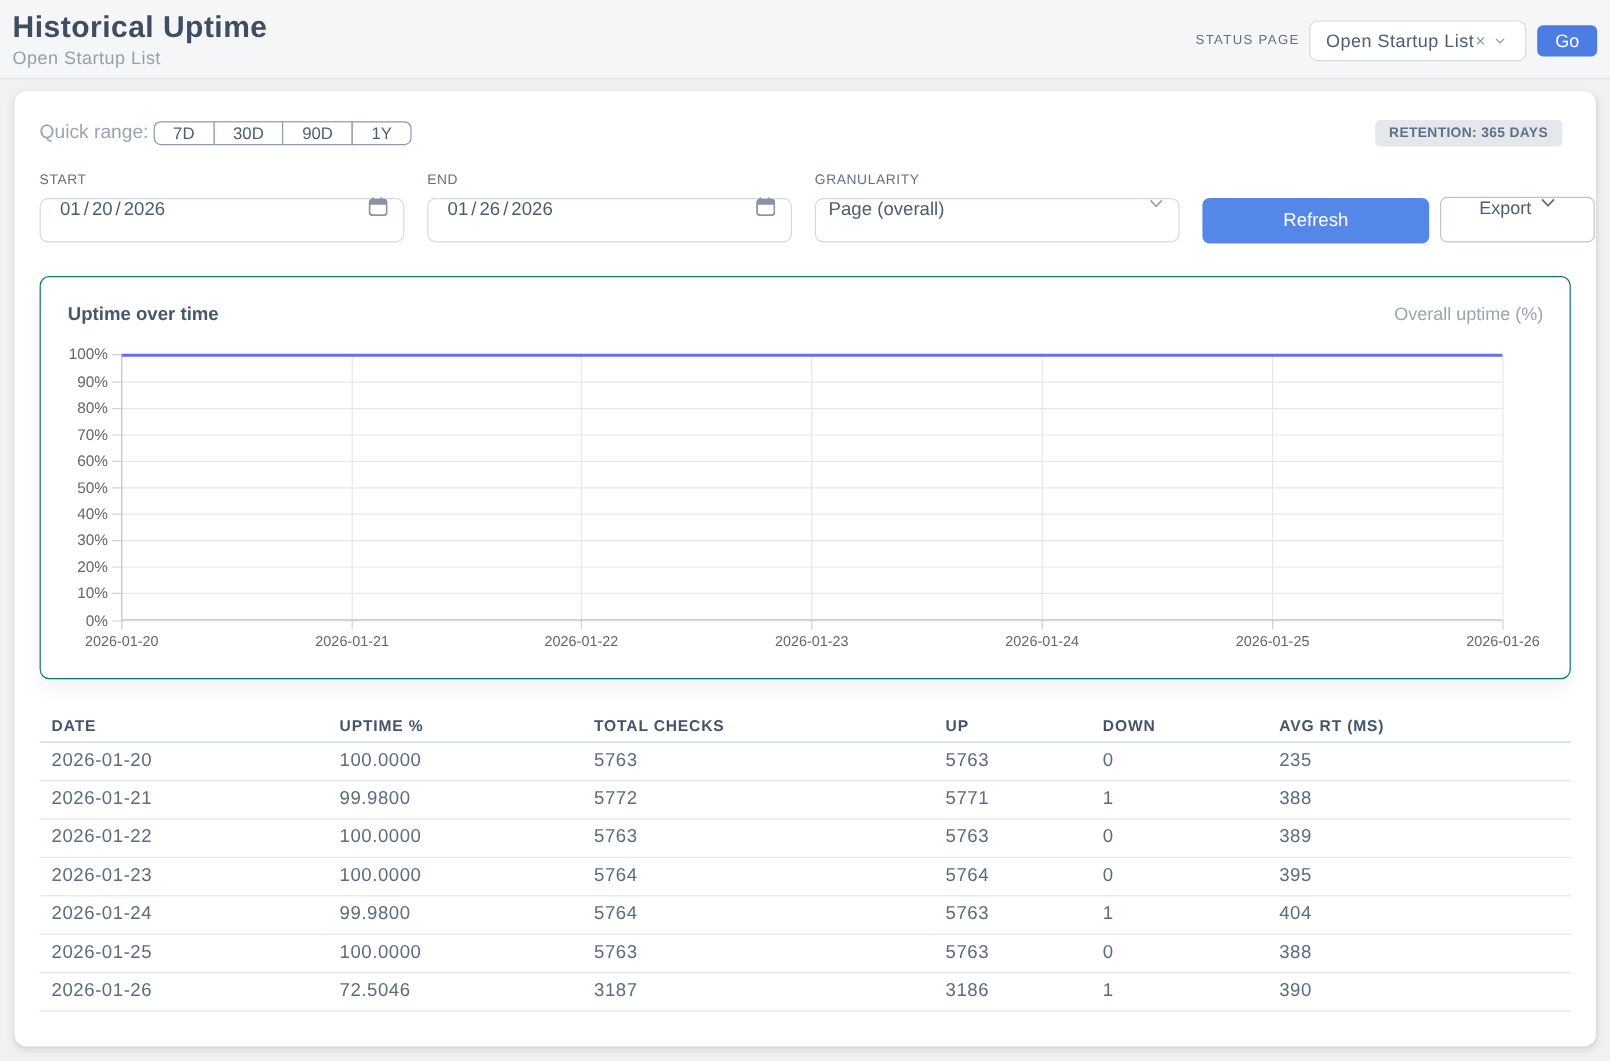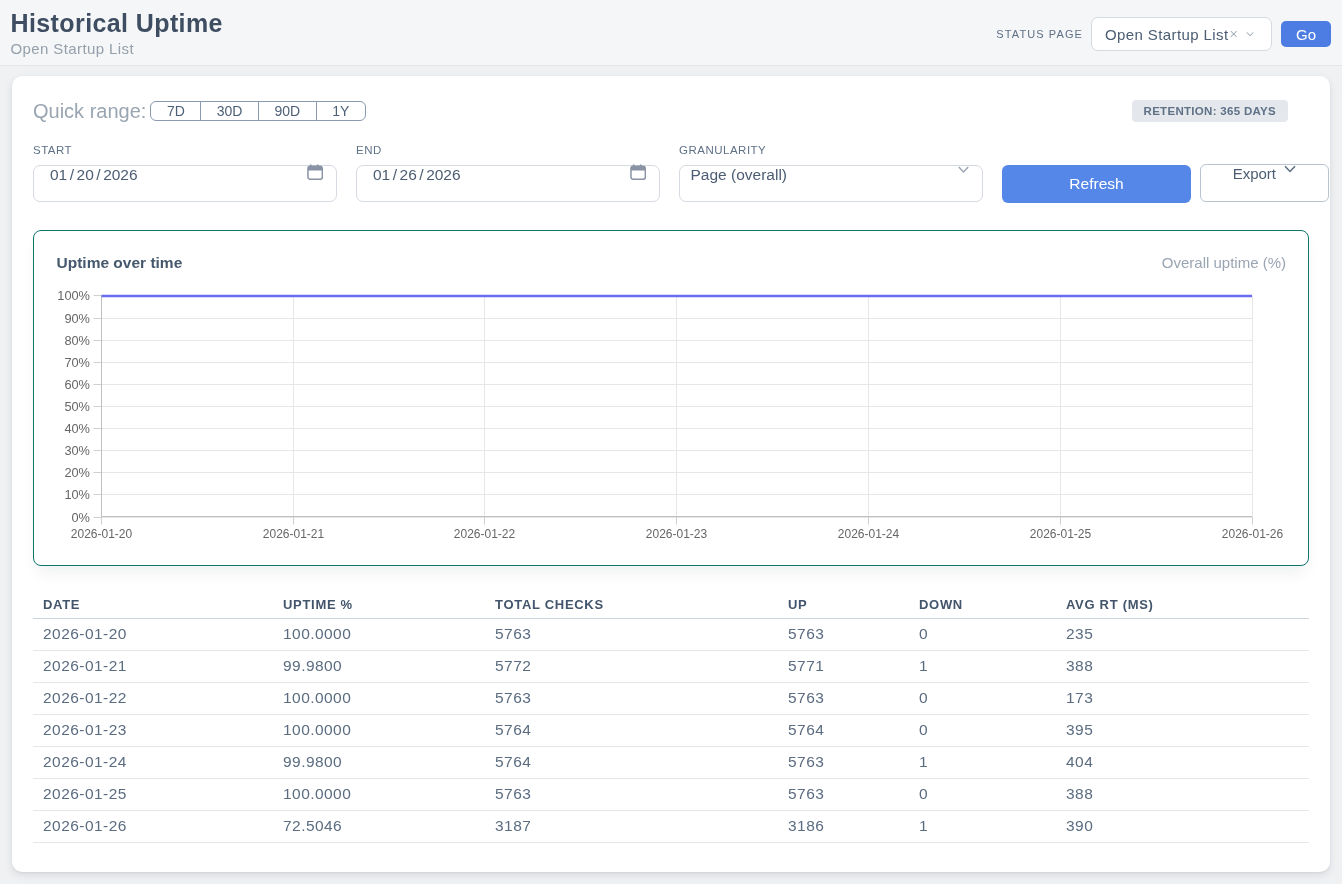--- a/index.html
+++ b/index.html
@@ -16,27 +16,27 @@
 .sel-box .txt { font-size:15px; letter-spacing:0.4px; color:#4c5d73; flex:0 0 auto; }
 
 .sel-box .chev { margin-left:9px; }
 .go-btn { width:50px; height:26px; background:#4d7de2; border-radius:5px; color:#fff;
   font-size:15px; display:flex; align-items:center; justify-content:center; margin-left:9px; }
 .panel { position:absolute; left:12px; top:76px; width:1318px; height:796px; background:#fff;
   border-radius:10px; box-shadow:0 1px 2px rgba(16,24,40,.06), 0 3px 8px rgba(16,24,40,.10);
   padding:0 21px; }
 .qrow { position:absolute; left:21px; right:21px; top:23px; height:24px;
   display:flex; align-items:center; }
-.qlabel { font-size:20px; color:#9aa5b2; margin-right:4px; }
+.qlabel { font-size:16px; color:#9aa5b2; margin-right:4px; }
 .seg { display:flex; }
 .seg button { height:20px; background:#fff; border:1px solid #8a9ab0; color:#4c5f76;
   font-size:14px; font-family:inherit; padding:0 15.5px; margin-left:-1px; }
 .seg button:first-child { border-radius:6px 0 0 6px; margin-left:0; }
 .seg button:last-child { border-radius:0 6px 6px 0; }
-.badge { margin-left:auto; margin-right:21px; height:22px; background:#e4e7eb; border-radius:4px;
+.badge { margin-left:auto; margin-right:7px; height:22px; background:#e4e7eb; border-radius:4px;
   display:flex; align-items:center; padding:0 12px; font-size:11.5px; font-weight:bold;
   color:#5e7187; letter-spacing:0.3px; }
 .controls { position:absolute; left:21px; right:21px; top:68px; display:flex; align-items:flex-end; }
 .field { width:304px; margin-right:19px; flex:0 0 auto; }
 .flabel { font-size:11.5px; font-weight:500; color:#5f7186; letter-spacing:0.5px; margin-bottom:9px; }
 .inp { height:37px; border:1px solid #d5dae1; border-radius:7px; background:#fff;
   display:flex; align-items:flex-start; padding:0 13px 0 16px; font-size:15.5px; color:#4c5d73; }
 .inp i { font-style:normal; margin:0 2.5px; }
 .inp .cal { margin-left:auto; }
 .inp .chev { margin-left:auto; }
@@ -222,21 +222,21 @@
           <td>5771</td>
           <td>1</td>
           <td>388</td>
         </tr>
     <tr>
           <td>2026-01-22</td>
           <td>100.0000</td>
           <td>5763</td>
           <td>5763</td>
           <td>0</td>
-          <td>173</td>
+          <td>389</td>
         </tr>
     <tr>
           <td>2026-01-23</td>
           <td>100.0000</td>
           <td>5764</td>
           <td>5764</td>
           <td>0</td>
           <td>395</td>
         </tr>
     <tr>

